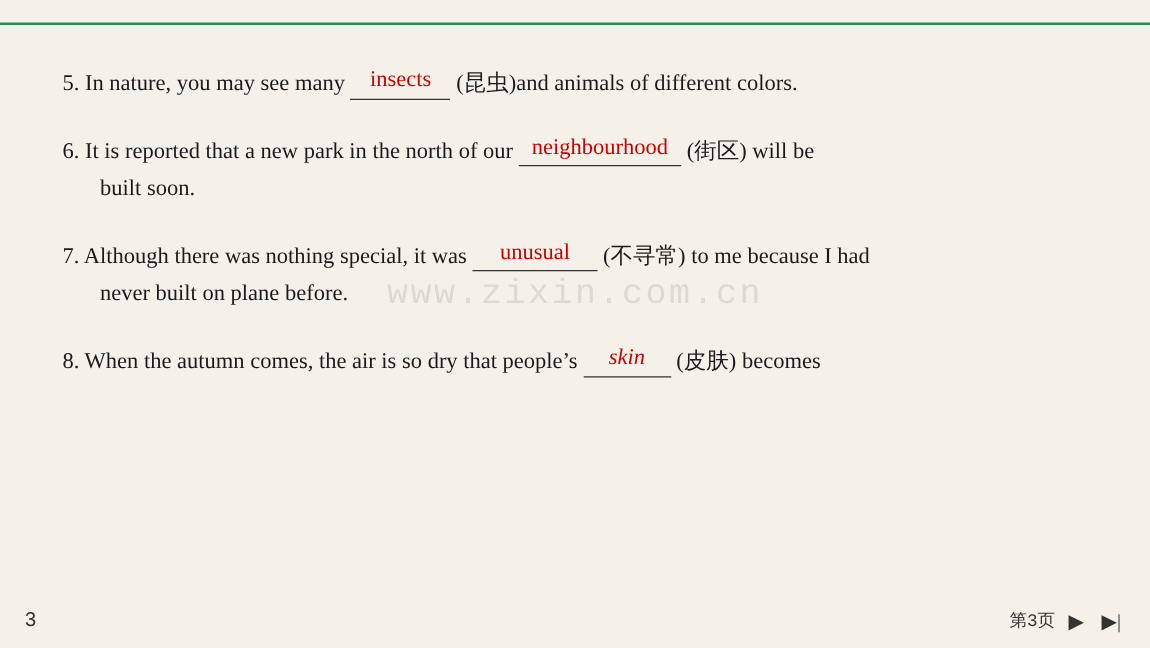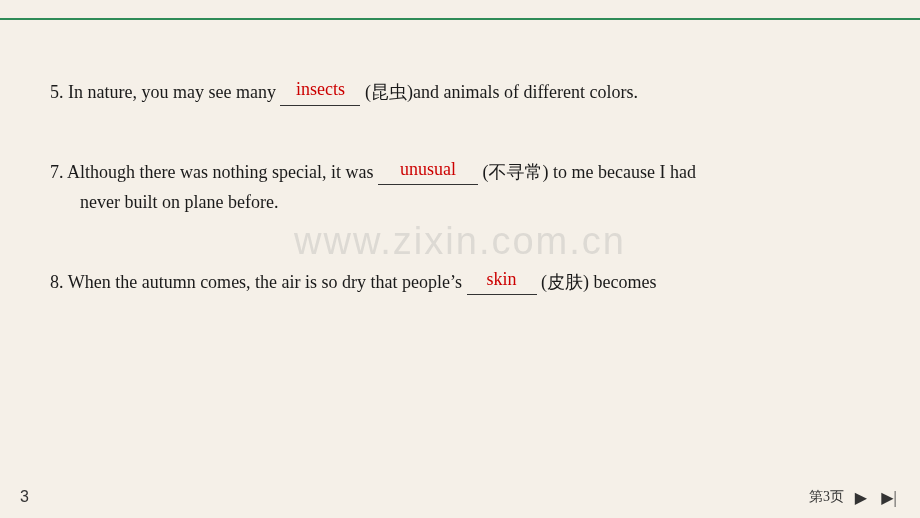--- a/index.html
+++ b/index.html
@@ -22,25 +22,25 @@
       right: 0;
       height: 2px;
       background: #2e8b57;
     }
 
     .watermark {
       position: absolute;
       top: 220px;
       left: 50%;
       transform: translateX(-50%);
-      font-size: 38px;
+      font-size: 28px;
       color: rgba(150, 150, 150, 0.25);
       white-space: nowrap;
       pointer-events: none;
-      font-family: Liberation Sans, sans-serif;
+      font-family: Liberation Mono, monospace;
       letter-spacing: 2px;
     }
 
     .content {
       position: absolute;
       top: 50px;
       left: 50px;
       right: 50px;
       bottom: 50px;
     }
@@ -63,33 +63,33 @@
       display: inline-block;
       min-width: 80px;
       border-bottom: 1.5px solid #333;
       text-align: center;
       color: #cc0000;
       font-style: normal;
       padding: 0 4px;
       vertical-align: bottom;
       position: relative;
       top: -2px;
-      margin-top: 26px;
     }
 
     .blank-wide {
       min-width: 130px;
     }
 
     .blank-medium {
       min-width: 100px;
     }
 
     .blank-narrow {
       min-width: 70px;
+      font-style: italic;
     }
 
     .page-num {
       position: absolute;
       bottom: 12px;
       left: 20px;
       font-size: 16px;
       color: #333;
       font-family: Arial, sans-serif;
     }
@@ -99,21 +99,21 @@
       bottom: 10px;
       right: 20px;
       display: flex;
       align-items: center;
       gap: 6px;
     }
 
     .page-label {
       font-size: 14px;
       color: #333;
-      font-family: Liberation Serif, serif;
+      font-family: Liberation Mono, monospace;
     }
 
     .nav-btn {
       width: 22px;
       height: 22px;
       cursor: pointer;
       display: flex;
       align-items: center;
       justify-content: center;
       color: #333;
@@ -131,20 +131,29 @@
 
   <div class="item">
     <span class="item-text">
       <span>5.</span>
       In nature, you may see many
       <span class="blank">insects</span>
       (昆虫)and animals of different colors.
     </span>
   </div>
 
+  <div class="item">
+    <span class="item-text">
+      <span>6.</span>
+      It is reported that a new park in the north of our
+      <span class="blank blank-wide">neighbourhood</span>
+      (街区) will be
+    </span>
+    <span class="indent">built soon.</span>
+  </div>
 
   <div class="item">
     <span class="item-text">
       <span>7.</span>
       Although there was nothing special, it was
       <span class="blank blank-medium">unusual</span>
       (不寻常) to me because I had
     </span>
     <span class="indent">never built on plane before.</span>
   </div>

